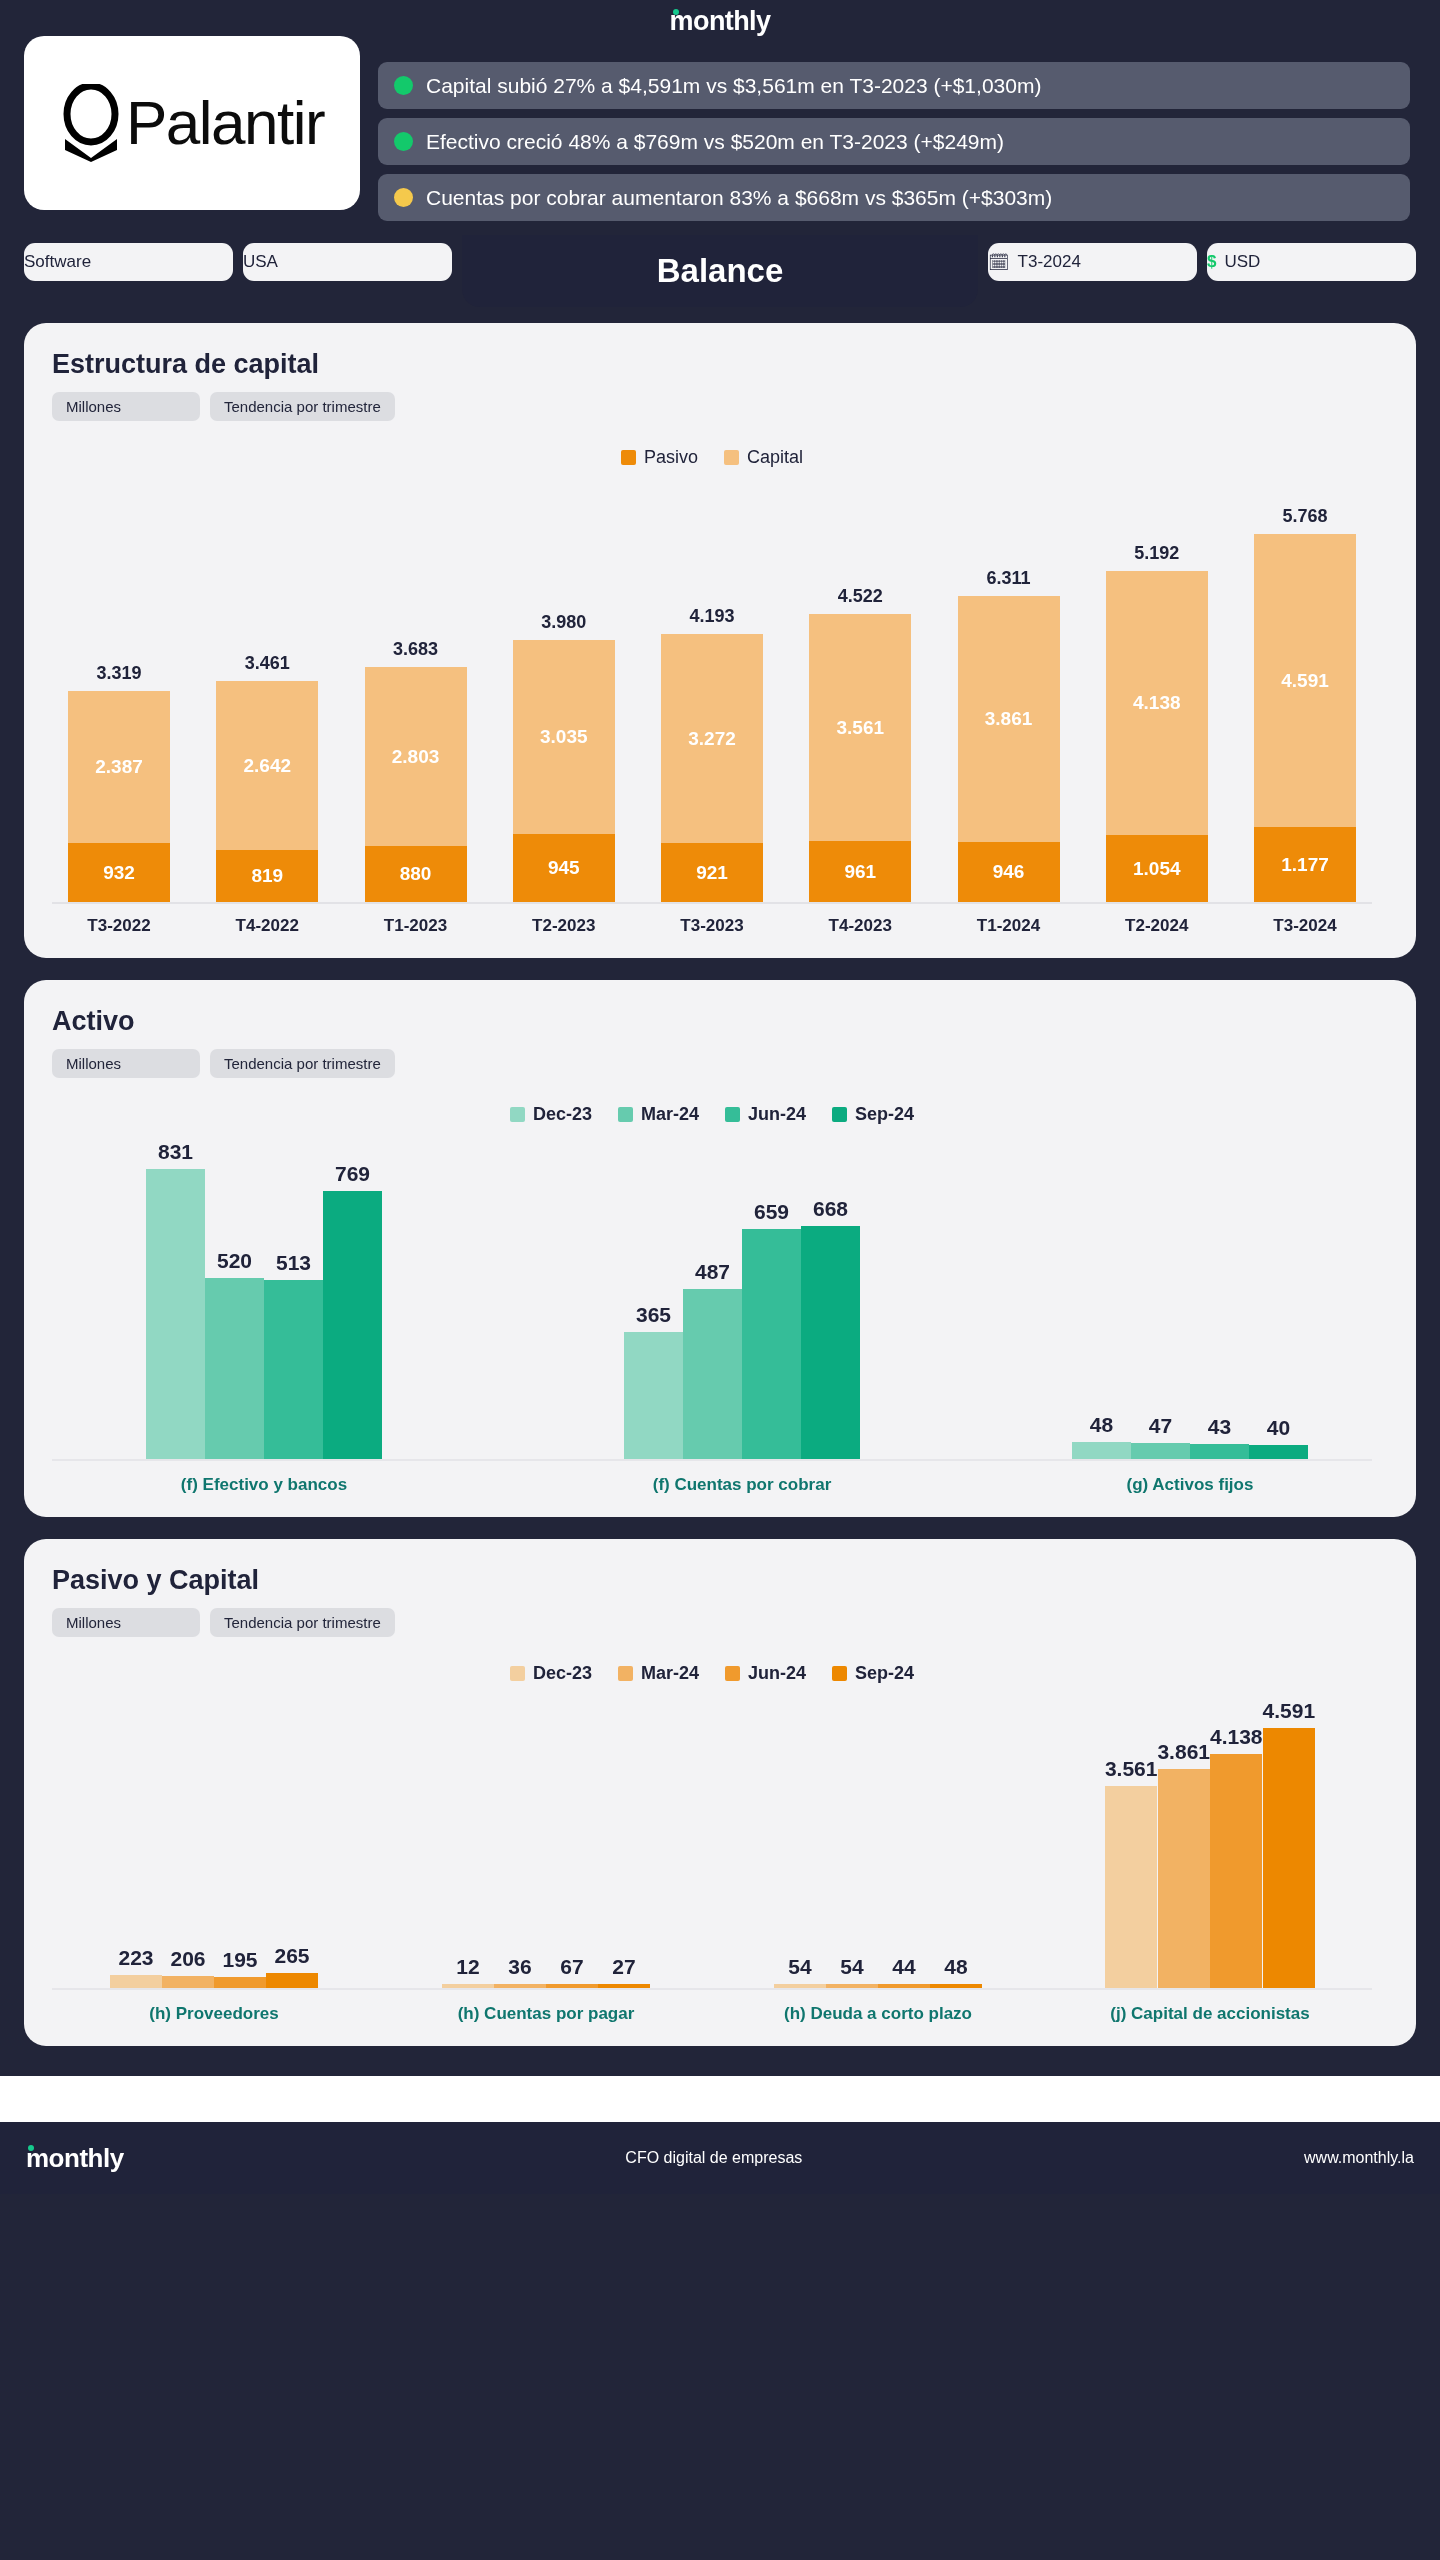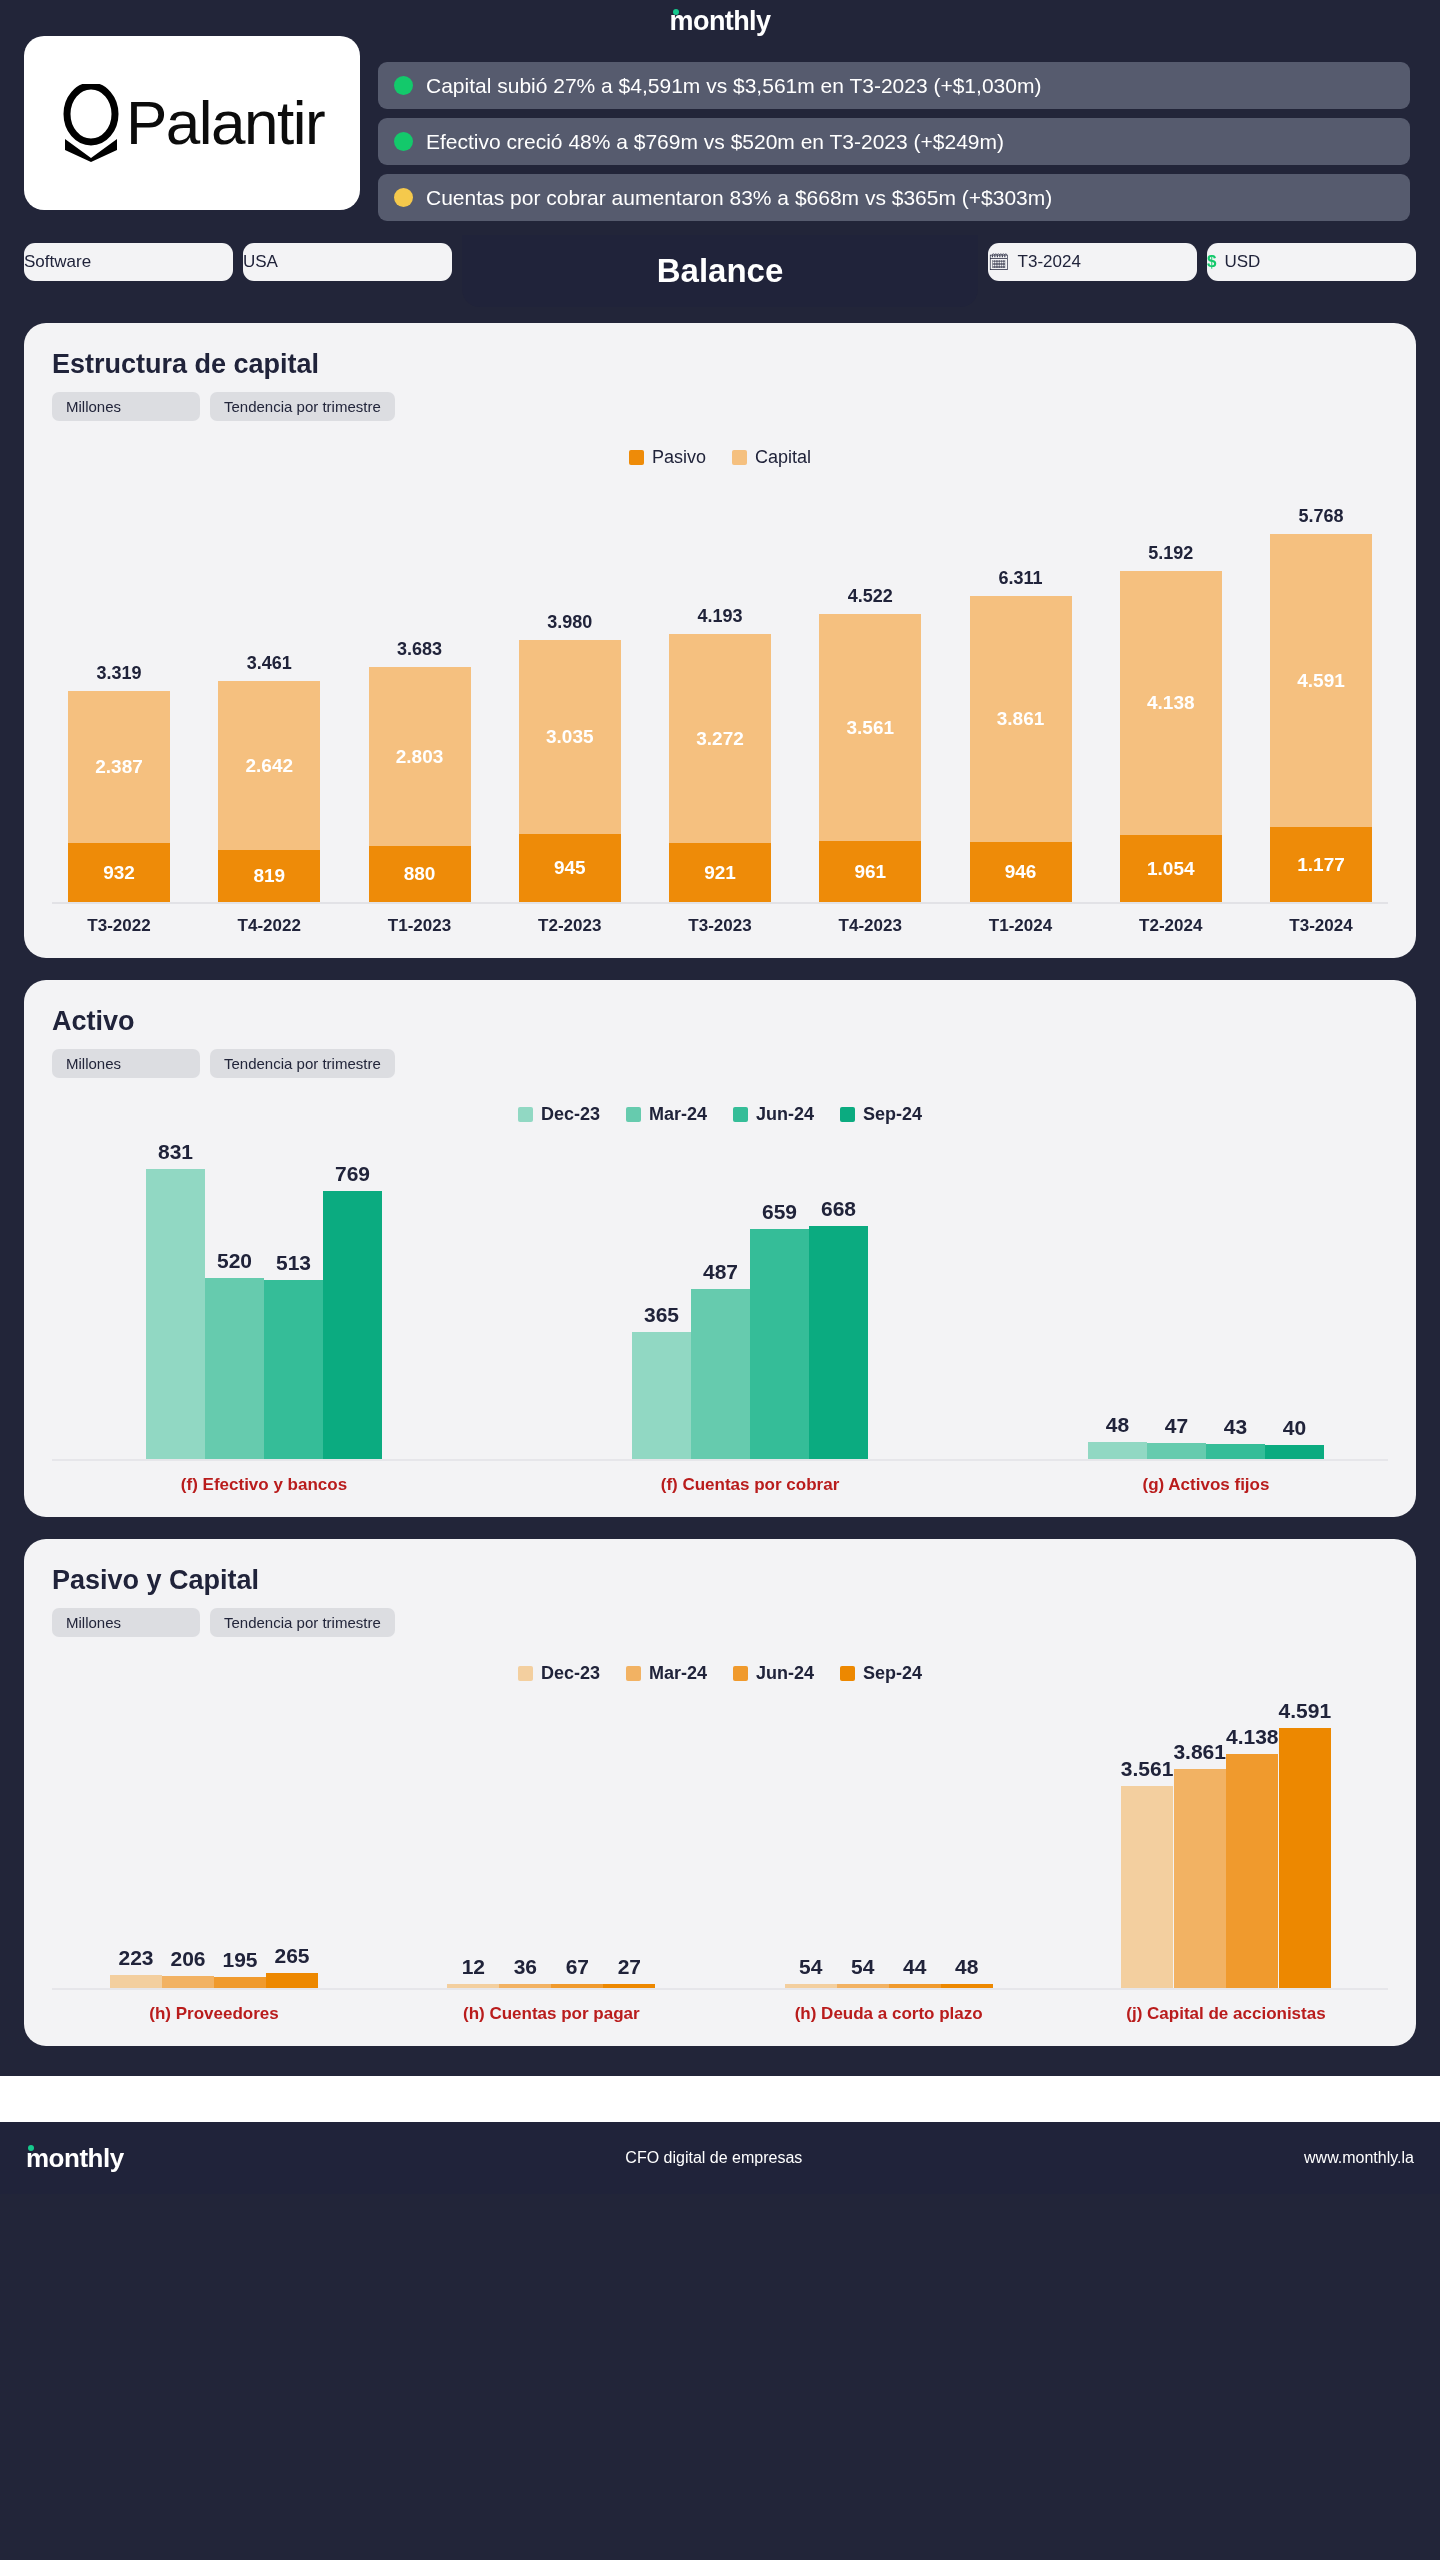--- a/index.html
+++ b/index.html
@@ -45,21 +45,21 @@
   .chip.left { max-width: 212px; }
   .title-tab {
     background: #20233a; border-bottom-left-radius: 18px; border-bottom-right-radius: 18px;
     width: 516px; flex: 0 0 516px; height: 72px; margin-top: -8px;
     display: flex; align-items: center; justify-content: center;
     color: #ffffff; font-size: 33px; font-weight: 700;
   }
 
   
   .cards { background: #222539; padding: 8px 24px 30px 24px; display: flex; flex-direction: column; gap: 22px; }
-  .card { background: #f3f3f5; border-radius: 22px; padding: 26px 28px 22px 28px; }
+  .card { background: #f3f3f5; border-radius: 22px; padding: 26px 44px 22px 28px; }
   .card-title { font-size: 27px; font-weight: 700; color: #20233a; margin-bottom: 12px; }
   .pills { display: flex; gap: 10px; }
   .pill { background: #dcdde1; border-radius: 7px; padding: 6px 14px; font-size: 15px; color: #22253a; }
   .pill.w { min-width: 148px; }
 
   .legend { display: flex; justify-content: center; gap: 26px; margin: 26px 0 6px 0; }
   .legend-item { display: flex; align-items: center; gap: 8px; font-size: 18px; color: #20233a; font-weight: 400; }
   .legend-item.bold { font-weight: 700; }
   .swatch { width: 15px; height: 15px; border-radius: 2px; flex: 0 0 15px; }
 
@@ -76,21 +76,21 @@
   .xlab { width: 102px; text-align: center; font-size: 17px; font-weight: 700; color: #20233a; }
 
   
   .groups { display: flex; align-items: flex-end; justify-content: space-between;
             height: 330px; padding: 0 12px; border-bottom: 2px solid #e6e6ea; }
   .group { display: flex; align-items: flex-end; justify-content: center; gap: 0; height: 100%; }
   .gbar-wrap { display: flex; flex-direction: column; align-items: center; justify-content: flex-end; height: 100%; }
   .gval { font-size: 21px; font-weight: 700; color: #20233a; margin-bottom: 5px; }
   .gbar { width: 59px; }
   .glabels { display: flex; justify-content: space-between; padding: 0 12px; margin-top: 14px; }
-  .glab { text-align: center; font-size: 17px; font-weight: 700; color: #b91c1c; }
+  .glab { text-align: center; font-size: 17px; font-weight: 700; color: #0f766e; }
 
   .footer-space { height: 46px; background: #ffffff; }
   .footer {
     background: #20233a; height: 72px; display: flex; align-items: center;
     padding: 0 26px; justify-content: space-between;
   }
   .footer .f-logo { font-size: 26px; font-weight: 700; color: #fff; position: relative; letter-spacing: -0.5px; }
   .footer .f-logo .dot { position: absolute; width: 6px; height: 6px; background: #16c98d; border-radius: 50%; left: 2px; top: 2px; }
   .footer .f-mid { color: #fff; font-size: 16px; }
   .footer .f-url { color: #fff; font-size: 16px; }

